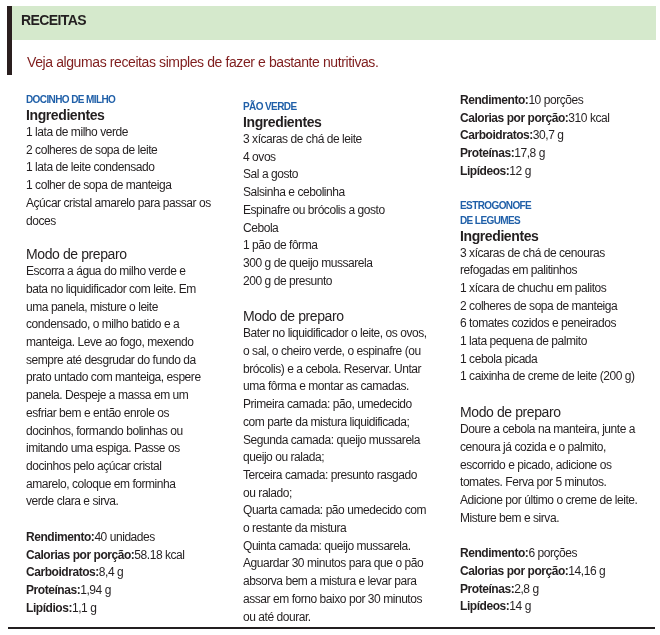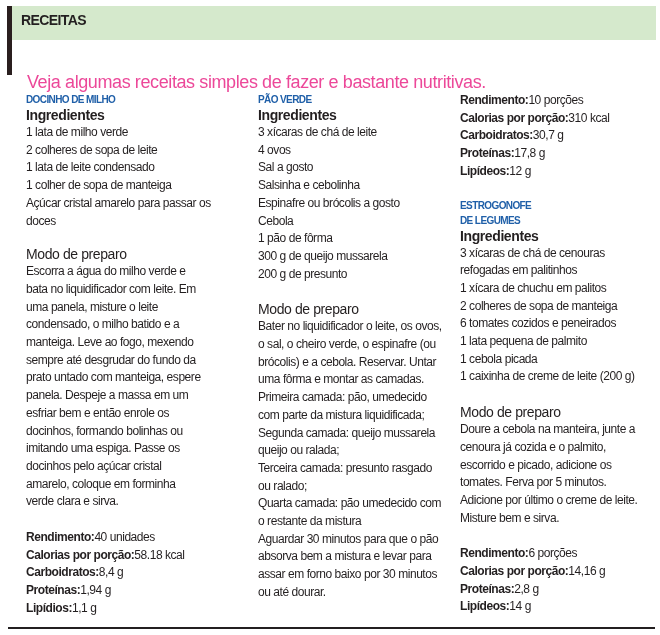--- a/index.html
+++ b/index.html
@@ -15,26 +15,26 @@
     .header-band {
       position: absolute; left: 12px; top: 6px; width: 644px; height: 34px;
       background: #d5e9cc;
     }
     .header-title {
       position: absolute; left: 21px; top: 12px;
       font-size: 14px; font-weight: bold; letter-spacing: -0.6px;
       color: #231f20;
     }
     .intro {
-      position: absolute; left: 27px; top: 72px;
-      font-size: 18px; letter-spacing: -0.4px; color: #ec4899;
+      position: absolute; left: 27px; top: 54px;
+      font-size: 14px; letter-spacing: -0.4px; color: #7f1d1d;
     }
     .col { position: absolute; top: 92px; font-size: 12px; line-height: 17.7px; letter-spacing: -0.45px; }
     .col1 { left: 26px; width: 205px; }
-    .col2 { left: 258px; width: 210px; }
+    .col2 { left: 243px; width: 210px; margin-top: 7px; }
     .col3 { left: 460px; width: 196px; }
     .recipe-title {
       color: #1f5fa8; font-weight: bold; font-size: 10px; line-height: 15px;
       letter-spacing: -0.6px; text-transform: uppercase;
     }
     .section-title {
       font-size: 14px; line-height: 17px; font-weight: bold; color: #231f20;
       letter-spacing: -0.4px;
     }
     .section-title.light { font-weight: normal; }
@@ -116,20 +116,21 @@
     <li>brócolis) e a cebola. Reservar. Untar</li>
     <li>uma fôrma e montar as camadas.</li>
     <li>Primeira camada: pão, umedecido</li>
     <li>com parte da mistura liquidificada;</li>
     <li>Segunda camada: queijo mussarela</li>
     <li>queijo ou ralada;</li>
     <li>Terceira camada: presunto rasgado</li>
     <li>ou ralado;</li>
     <li>Quarta camada: pão umedecido com</li>
     <li>o restante da mistura</li>
+    <li>Quinta camada: queijo mussarela.</li>
     <li>Aguardar 30 minutos para que o pão</li>
     <li>absorva bem a mistura e levar para</li>
     <li>assar em forno baixo por 30 minutos</li>
     <li>ou até dourar.</li>
   </ul>
 </div>
 
 <div class="col col3">
   <ul class="lines nutri">
     <li><span class="label">Rendimento:</span><span>10 porções</span></li>

